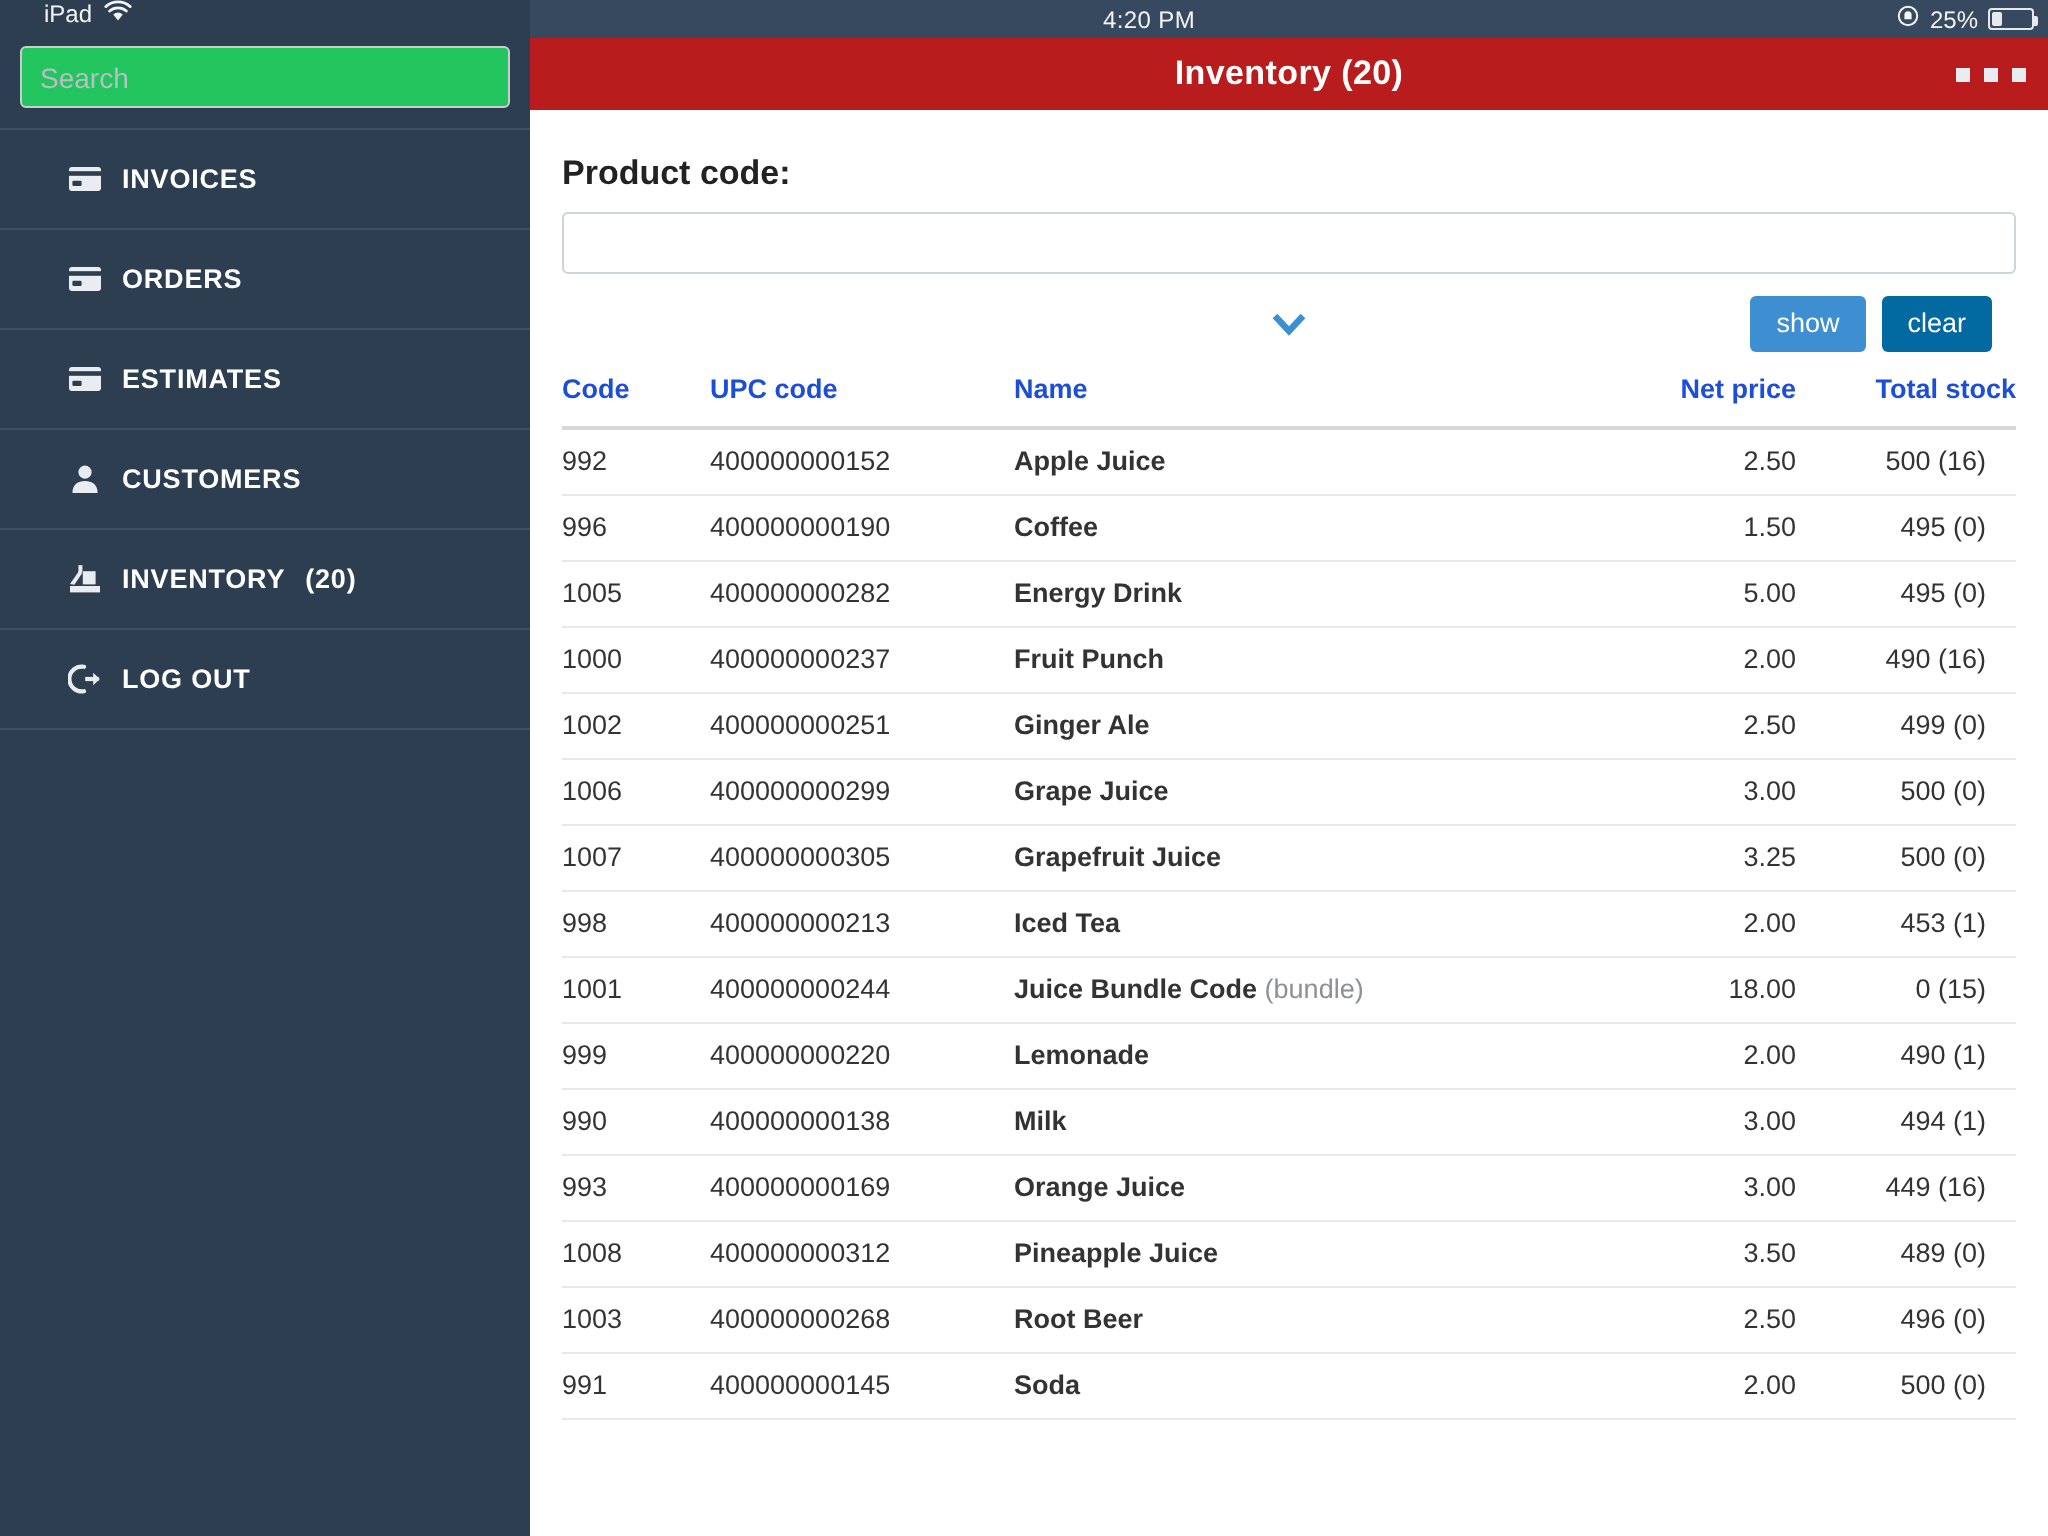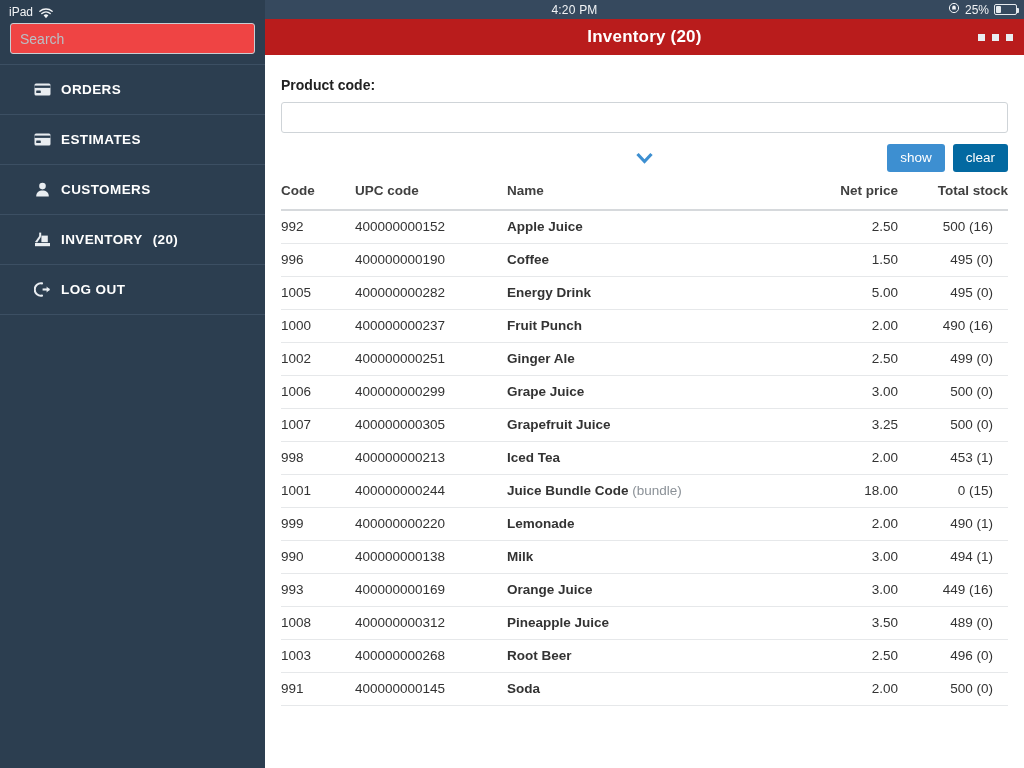--- a/index.html
+++ b/index.html
@@ -14,31 +14,32 @@
 
   
   .sidebar {
     width: 265px; height: 768px;
     background: #2c3e50;
     display: flex; flex-direction: column;
     flex: 0 0 265px;
   }
   .statusbar-left {
     height: 19px;
-    display: flex; align-items: flex-end; gap: 6px;
+    display: flex; align-items: flex-start; gap: 6px;
     padding: 0 9px;
     color: #f2f4f6;
     font-size: 12px;
+    margin-left: 13px;
   }
   .wifi-icon { display: inline-block; width: 14px; height: 11px; }
 
   .search-wrap { padding: 4px 10px 10px 10px; }
   .search-input {
     width: 100%; height: 31px;
-    background: #ef4444;
+    background: #22c55e;
     border: 1px solid #c9ced3;
     border-radius: 3px;
     padding: 0 9px;
     font-size: 14px;
     font-family: "Liberation Sans", sans-serif;
     color: #333;
     outline: none;
   }
   .search-input::placeholder { color: #b9bfc5; }
 
@@ -125,21 +126,21 @@
   .menu-dots {
     position: absolute; right: 11px;
     display: flex; gap: 7px; align-items: center;
     cursor: pointer;
   }
   .menu-dots i { width: 7px; height: 7px; background: #e9edf1; display: block; }
 
   .content { flex: 1 1 auto; padding: 22px 16px 0 16px; overflow: hidden; }
 
   .form-label {
-    font-size: 14px;
+    font-size: 17px;
     font-weight: bold;
     color: #222;
     margin-bottom: 9px;
   }
   .code-input {
     width: 100%; height: 31px;
     border: 1px solid #cfd4d8;
     border-radius: 3px;
     padding: 0 8px;
     font-size: 14px;
@@ -153,39 +154,39 @@
     height: 50px;
     position: relative;
     display: flex; align-items: center;
   }
   .chevron-btn {
     position: absolute; left: 0; right: 0;
     display: flex; justify-content: center; align-items: center;
     cursor: pointer;
   }
   .btn-group {
-    position: absolute; right: 0;
+    position: absolute; right: 12px;
     display: flex; gap: 8px; align-items: center;
   }
   .btn {
     border: none; border-radius: 3px;
     padding: 0 13px; height: 28px;
     font-size: 13.5px;
     font-family: "Liberation Sans", sans-serif;
     color: #ffffff;
     cursor: pointer;
     line-height: 28px;
   }
   .btn-show { background: #3d8fd1; }
   .btn-clear { background: #0369a1; }
 
   
   table.inv { width: 100%; border-collapse: collapse; table-layout: fixed; }
   table.inv th {
-    font-size: 13.5px; font-weight: bold; color: #404040;
+    font-size: 13.5px; font-weight: bold; color: #1d4ed8;
     padding: 0 0 11px 0;
     border-bottom: 2px solid #d6d9dc;
     text-align: left;
     white-space: nowrap;
   }
   table.inv td {
     font-size: 13.5px;
     color: #333;
     height: 33px;
     border-bottom: 1px solid #e6e8ea;
@@ -216,20 +217,30 @@
           <path d="M0.9 3.3 A9.2 9.2 0 0 1 13.1 3.3" stroke="#f2f4f6" stroke-width="1.4" fill="none" stroke-linecap="round"></path>
         </svg>
       </span>
     </div>
 
     <div class="search-wrap">
       <input class="search-input" type="text" placeholder="Search" style="">
     </div>
 
     <nav class="nav" id="nav">
+        <div class="nav-item">
+          <span class="nav-icon">
+            <svg width="17" height="13" viewBox="0 0 17 13">
+              <rect x="0.5" y="0.5" width="16" height="12" rx="1.5" fill="#e9edf1"></rect>
+              <rect x="0.5" y="2.6" width="16" height="2.3" fill="#2c3e50"></rect>
+              <rect x="2.2" y="7.4" width="4.6" height="2.6" rx="0.6" fill="#2c3e50"></rect>
+            </svg>
+          </span>
+          <span class="nav-label">INVOICES</span>
+        </div>
         <div class="nav-item">
           <span class="nav-icon">
             <svg width="17" height="13" viewBox="0 0 17 13">
               <rect x="0.5" y="0.5" width="16" height="12" rx="1.5" fill="#e9edf1"></rect>
               <rect x="0.5" y="2.6" width="16" height="2.3" fill="#2c3e50"></rect>
               <rect x="2.2" y="7.4" width="4.6" height="2.6" rx="0.6" fill="#2c3e50"></rect>
             </svg>
           </span>
           <span class="nav-label">ORDERS</span>
         </div>

